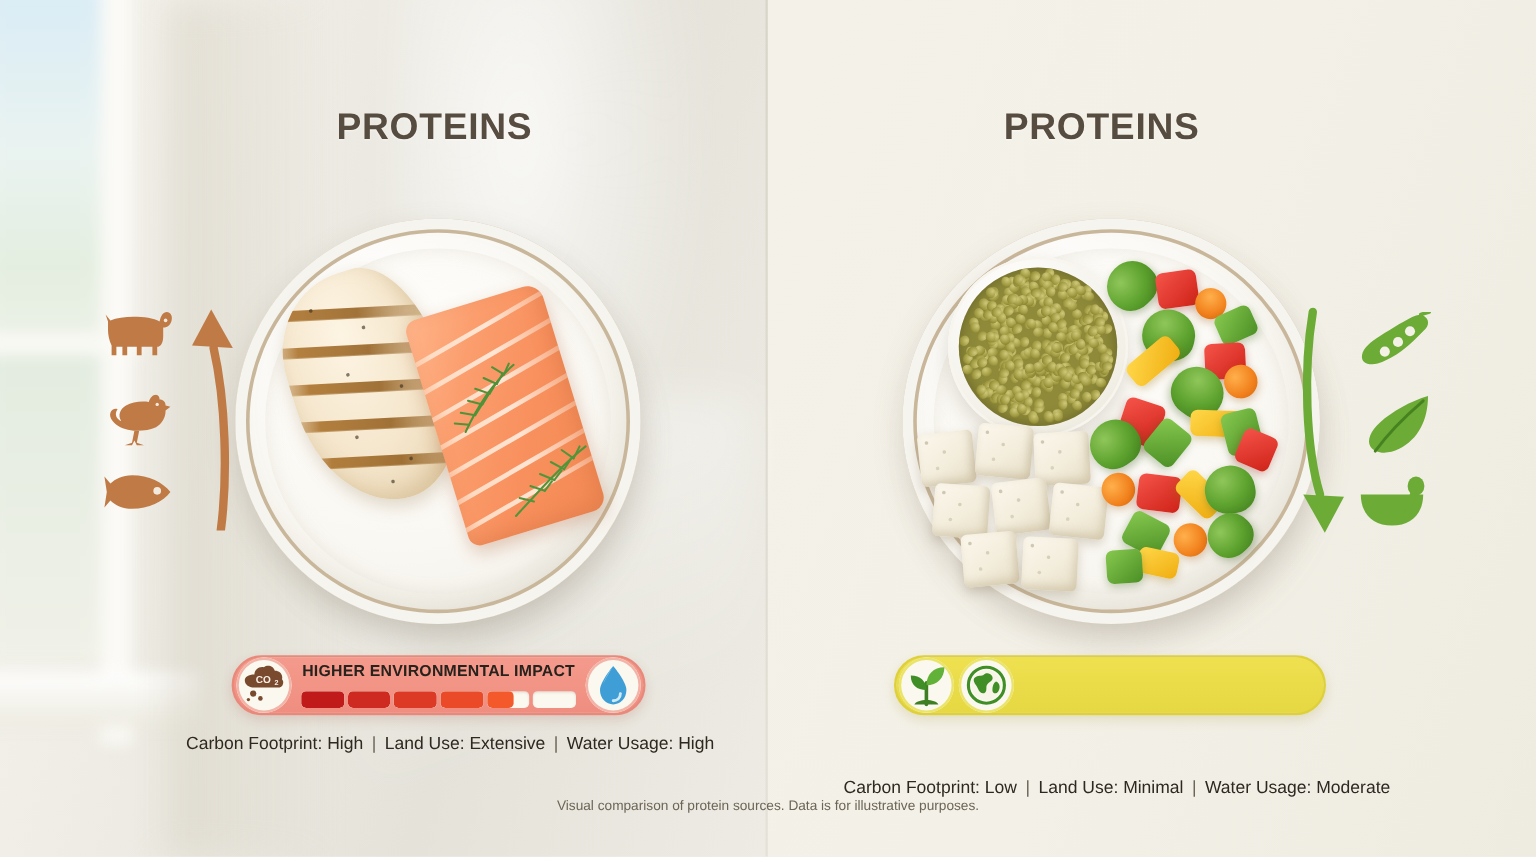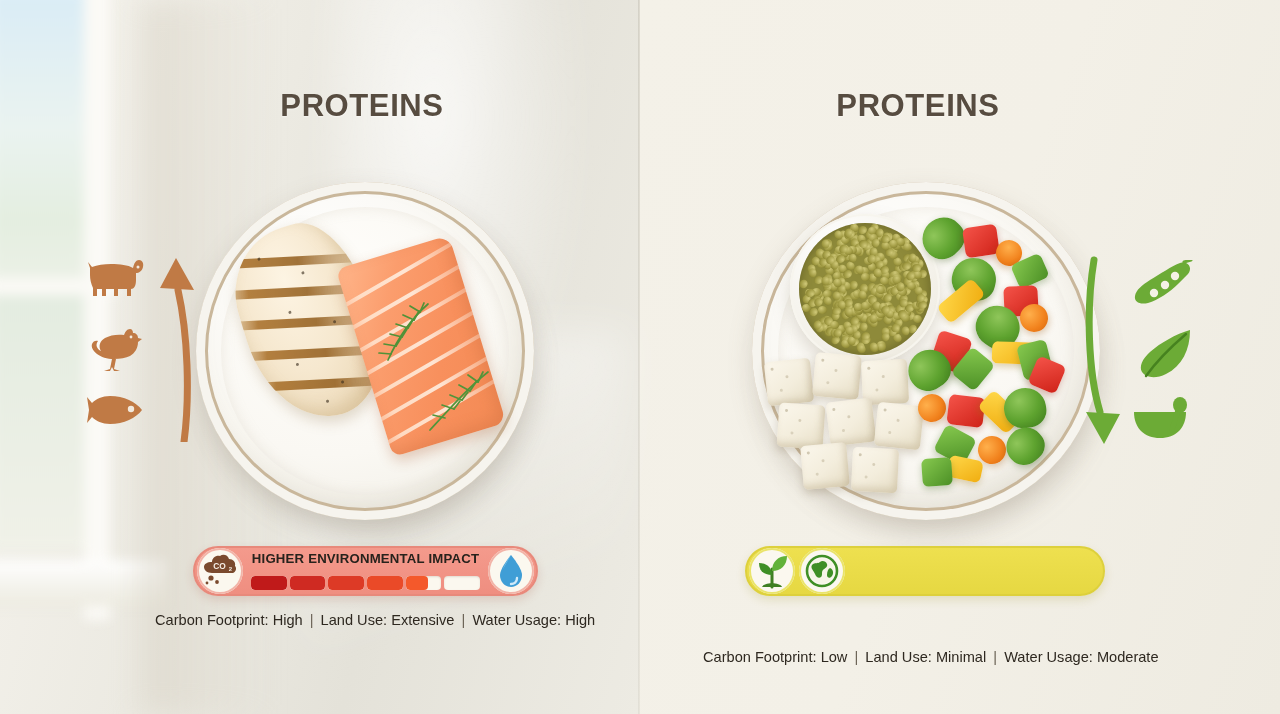--- a/index.html
+++ b/index.html
@@ -788,15 +788,16 @@
     <b>Low</b>
     <span class="sep">|</span>
     <span>Land Use:</span>
     <b>Minimal</b>
     <span class="sep">|</span>
     <span>Water Usage:</span>
     <b>Moderate</b>
   </div>
 
   <div id="footer">
+    <div>Visual comparison of protein sources. Data is for illustrative purposes.</div>
   </div>
 
 </div>
 
 </body></html>

